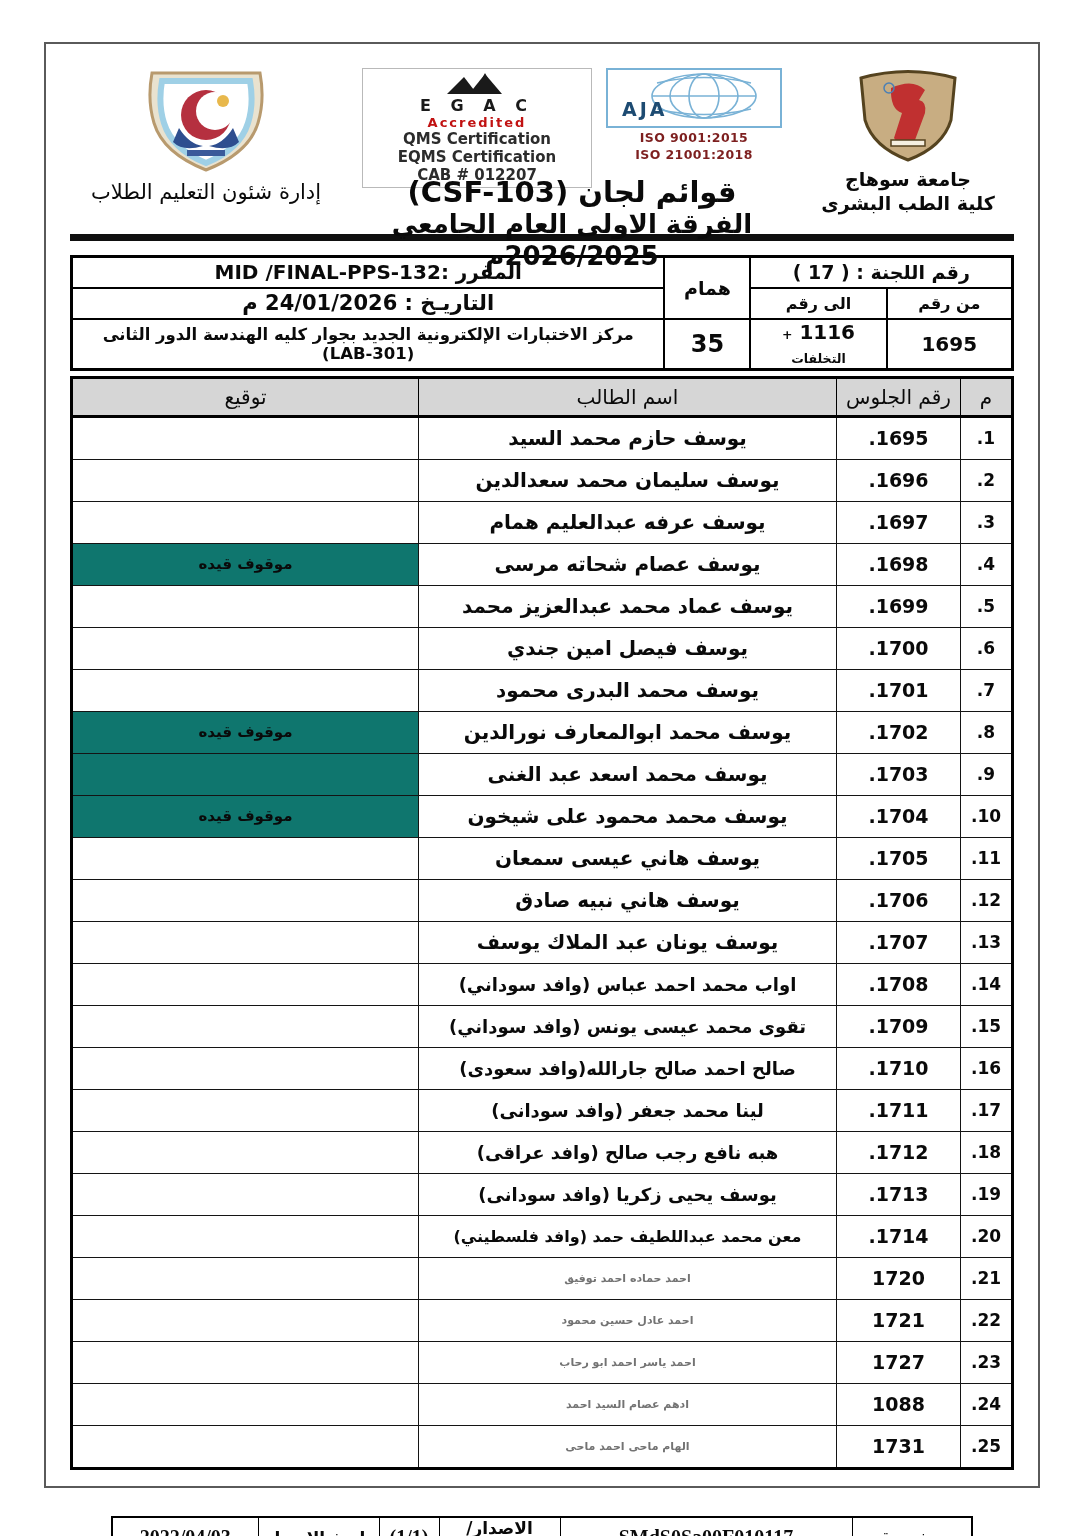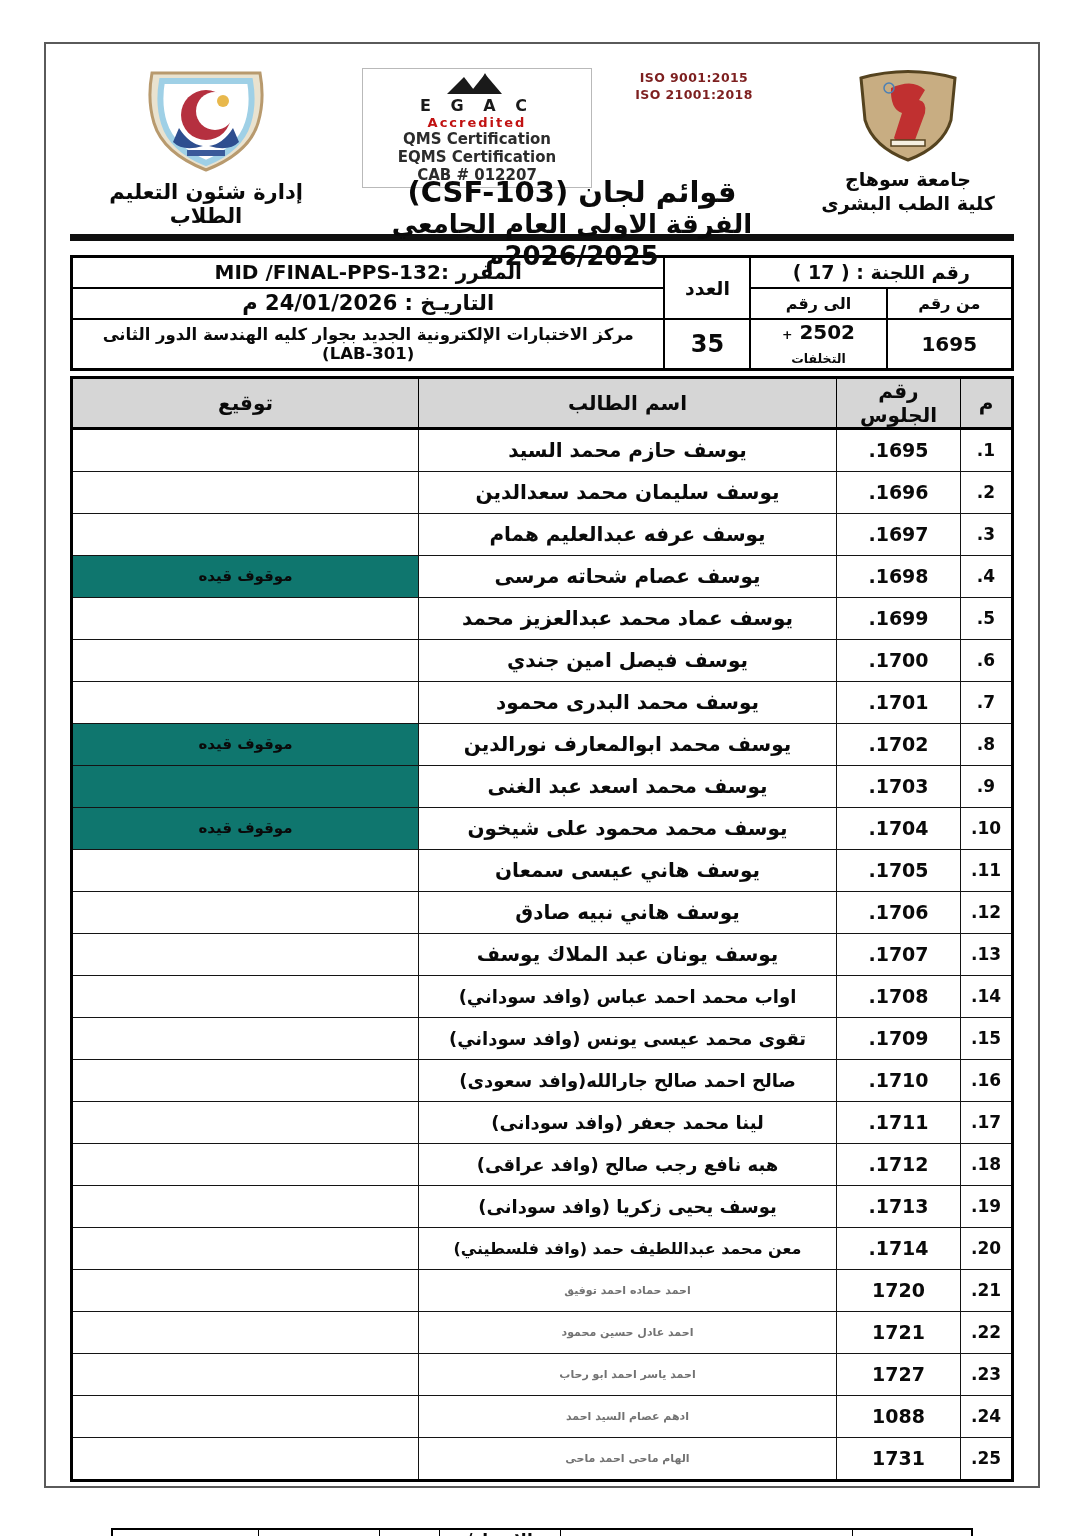--- a/index.html
+++ b/index.html
@@ -6,21 +6,21 @@
   body{width:1086px;height:1536px;overflow:hidden;font-family:"DejaVu Sans",sans-serif;color:#0a0a0a;}
   .page{position:relative;width:1086px;height:1536px;background:#fff;}
   .frame{position:absolute;left:44px;top:42px;width:996px;height:1446px;border:2px solid #5a5a5a;box-sizing:border-box;background:#fff;}
   .content{padding:0 24px;}
 
   
   .header{display:flex;align-items:flex-start;height:158px;padding-top:24px;box-sizing:content-box;}
   .hdr-left{width:272px;text-align:center;}
   .hdr-center{flex:1;text-align:center;}
   .hdr-right{width:212px;text-align:center;}
-  .admin-text{font-size:21px;font-weight:bold;margin-top:2px;direction:rtl;}
+  .admin-text{font-size:21px;font-weight:normal;margin-top:2px;direction:rtl;}
   .uni-name{font-size:19px;font-weight:bold;direction:rtl;line-height:1.25;}
   .certs{display:flex;justify-content:center;align-items:flex-start;gap:14px;height:104px;}
   .egac{width:196px;border:1px solid #b9b9b9;padding:2px 16px 3px;background:#fff;}
   .egac-name{font-size:16px;font-weight:bold;letter-spacing:7px;color:#1a1a1a;margin-top:-3px;}
   .egac-accredited{font-size:13px;font-weight:bold;color:#c11212;letter-spacing:2px;}
   .egac-line{font-size:15px;font-weight:bold;color:#2c2c2c;line-height:1.2;}
   .aja-wrap{width:176px;}
   .aja-box{position:relative;border:2px solid #79b2d6;height:56px;background:#fff;}
   .aja-name{position:absolute;left:14px;bottom:6px;font-size:19px;font-weight:bold;color:#1d4b72;letter-spacing:3px;}
   .iso-line{font-size:12.5px;font-weight:bold;color:#7d1f1f;margin-top:2px;letter-spacing:.4px;}
@@ -38,21 +38,21 @@
   .cell-fromto{font-size:16px;margin-top:40px;}
   .cell-date{font-size:21px;}
   .cell-fromval{font-size:20px;}
   .to-num{font-size:20px;}
   .to-extra{font-size:12.5px;}
   .cell-countval{font-size:24px;}
   .cell-location{font-size:16.5px;}
 
   
   .main-table{width:100%;border-collapse:collapse;direction:rtl;table-layout:fixed;margin-top:5px;border:3px solid #000;}
-  .main-table th{background:#d6d6d6;border:1.6px solid #000;border-bottom:3px solid #000;font-size:20px;font-weight:bold;height:36px;padding:0;}
+  .main-table th{background:#d6d6d6;border:1.6px solid #000;border-bottom:3px solid #000;font-size:20px;font-weight:normal;height:36px;padding:0;}
   .main-table td{border:1.6px solid #141414;height:41px;text-align:center;vertical-align:middle;padding:0 4px;overflow:hidden;white-space:nowrap;}
   .col-idx{width:52px;} .col-seat{width:124px;} .col-name{width:418px;} .col-sig{width:auto;}
   .idx{font-size:17px;font-weight:bold;}
   .seat{font-size:19px;font-weight:bold;}
   .sig{font-size:15px;font-weight:bold;}
   .sig.shaded{background:#0f766e;}
   .name-normal{font-size:20px;font-weight:bold;}
   .name-small{font-size:18px;font-weight:bold;}
   .name-xsmall{font-size:16px;font-weight:bold;}
   .name-light{font-size:11px;font-weight:bold;color:#737373;}
@@ -95,20 +95,33 @@
                 <path d="M27,23 L43,3 L60,23 Z" fill="#1a1a1a"></path>
                 <path d="M40,8 l3,-6 3,6 z" fill="#1a1a1a"></path>
               </svg>
               <div class="egac-name">E G A C</div>
               <div class="egac-accredited">Accredited</div>
               <div class="egac-line">QMS Certification</div>
               <div class="egac-line">EQMS Certification</div>
               <div class="egac-line">CAB # 012207</div>
             </div>
             <div class="aja-wrap">
+              <div class="aja-box">
+                <svg width="170" height="52" viewBox="0 0 170 52">
+                  <g stroke="#79b2d6" fill="none" stroke-width="1.6">
+                    <ellipse cx="95" cy="26" rx="52" ry="22"></ellipse>
+                    <ellipse cx="95" cy="26" rx="34" ry="22"></ellipse>
+                    <ellipse cx="95" cy="26" rx="15" ry="22"></ellipse>
+                    <line x1="43" y1="26" x2="147" y2="26"></line>
+                    <path d="M48,13 q47,-11 94,0"></path>
+                    <path d="M48,39 q47,11 94,0"></path>
+                  </g>
+                </svg>
+                <span class="aja-name">AJA</span>
+              </div>
               <div class="iso-line">ISO 9001:2015</div>
               <div class="iso-line">ISO 21001:2018</div>
             </div>
           </div>
           <div class="doc-title">قوائم لجان (CSF-103)</div>
           <div class="doc-subtitle">الفرقة الاولى العام الجامعي 2026/2025م</div>
         </div>
 
         <div class="hdr-right">
           <svg width="110" height="96" viewBox="0 0 110 96">
@@ -127,31 +140,31 @@
       <table class="info-table">
         <colgroup>
             <col style="width:126px">
             <col style="width:136px">
             <col style="width:86px">
             <col>
           </colgroup>
         <tbody>
             <tr class="r1">
           <td colspan="2" class="cell-committee">رقم اللجنة : ( 17 )</td>
-          <td rowspan="2" class="cell-countlabel">العدد</td>
+          <td rowspan="2" class="cell-countlabel">همام</td>
           <td class="cell-course">المقرر :MID /FINAL-PPS-132</td>
         </tr>
         <tr class="r2">
           <td class="cell-fromto">من رقم</td>
           <td class="cell-fromto">الى رقم</td>
           <td class="cell-date">التاريـخ : 24/01/2026 م</td>
         </tr>
         <tr class="r3">
           <td class="cell-fromval">1695</td>
-          <td class="cell-fromval"><span class="to-num">2502</span> <span class="to-extra">+ التخلفات</span></td>
+          <td class="cell-fromval"><span class="to-num">1116</span> <span class="to-extra">+ التخلفات</span></td>
           <td class="cell-countval">35</td>
           <td class="cell-location">مركز الاختبارات الإلكترونية الجديد بجوار كليه الهندسة الدور الثانى (LAB-301)</td>
         </tr>
       </tbody>
         </table>
 
       <table class="main-table">
         <colgroup>
             <col class="col-idx">
             <col class="col-seat">

